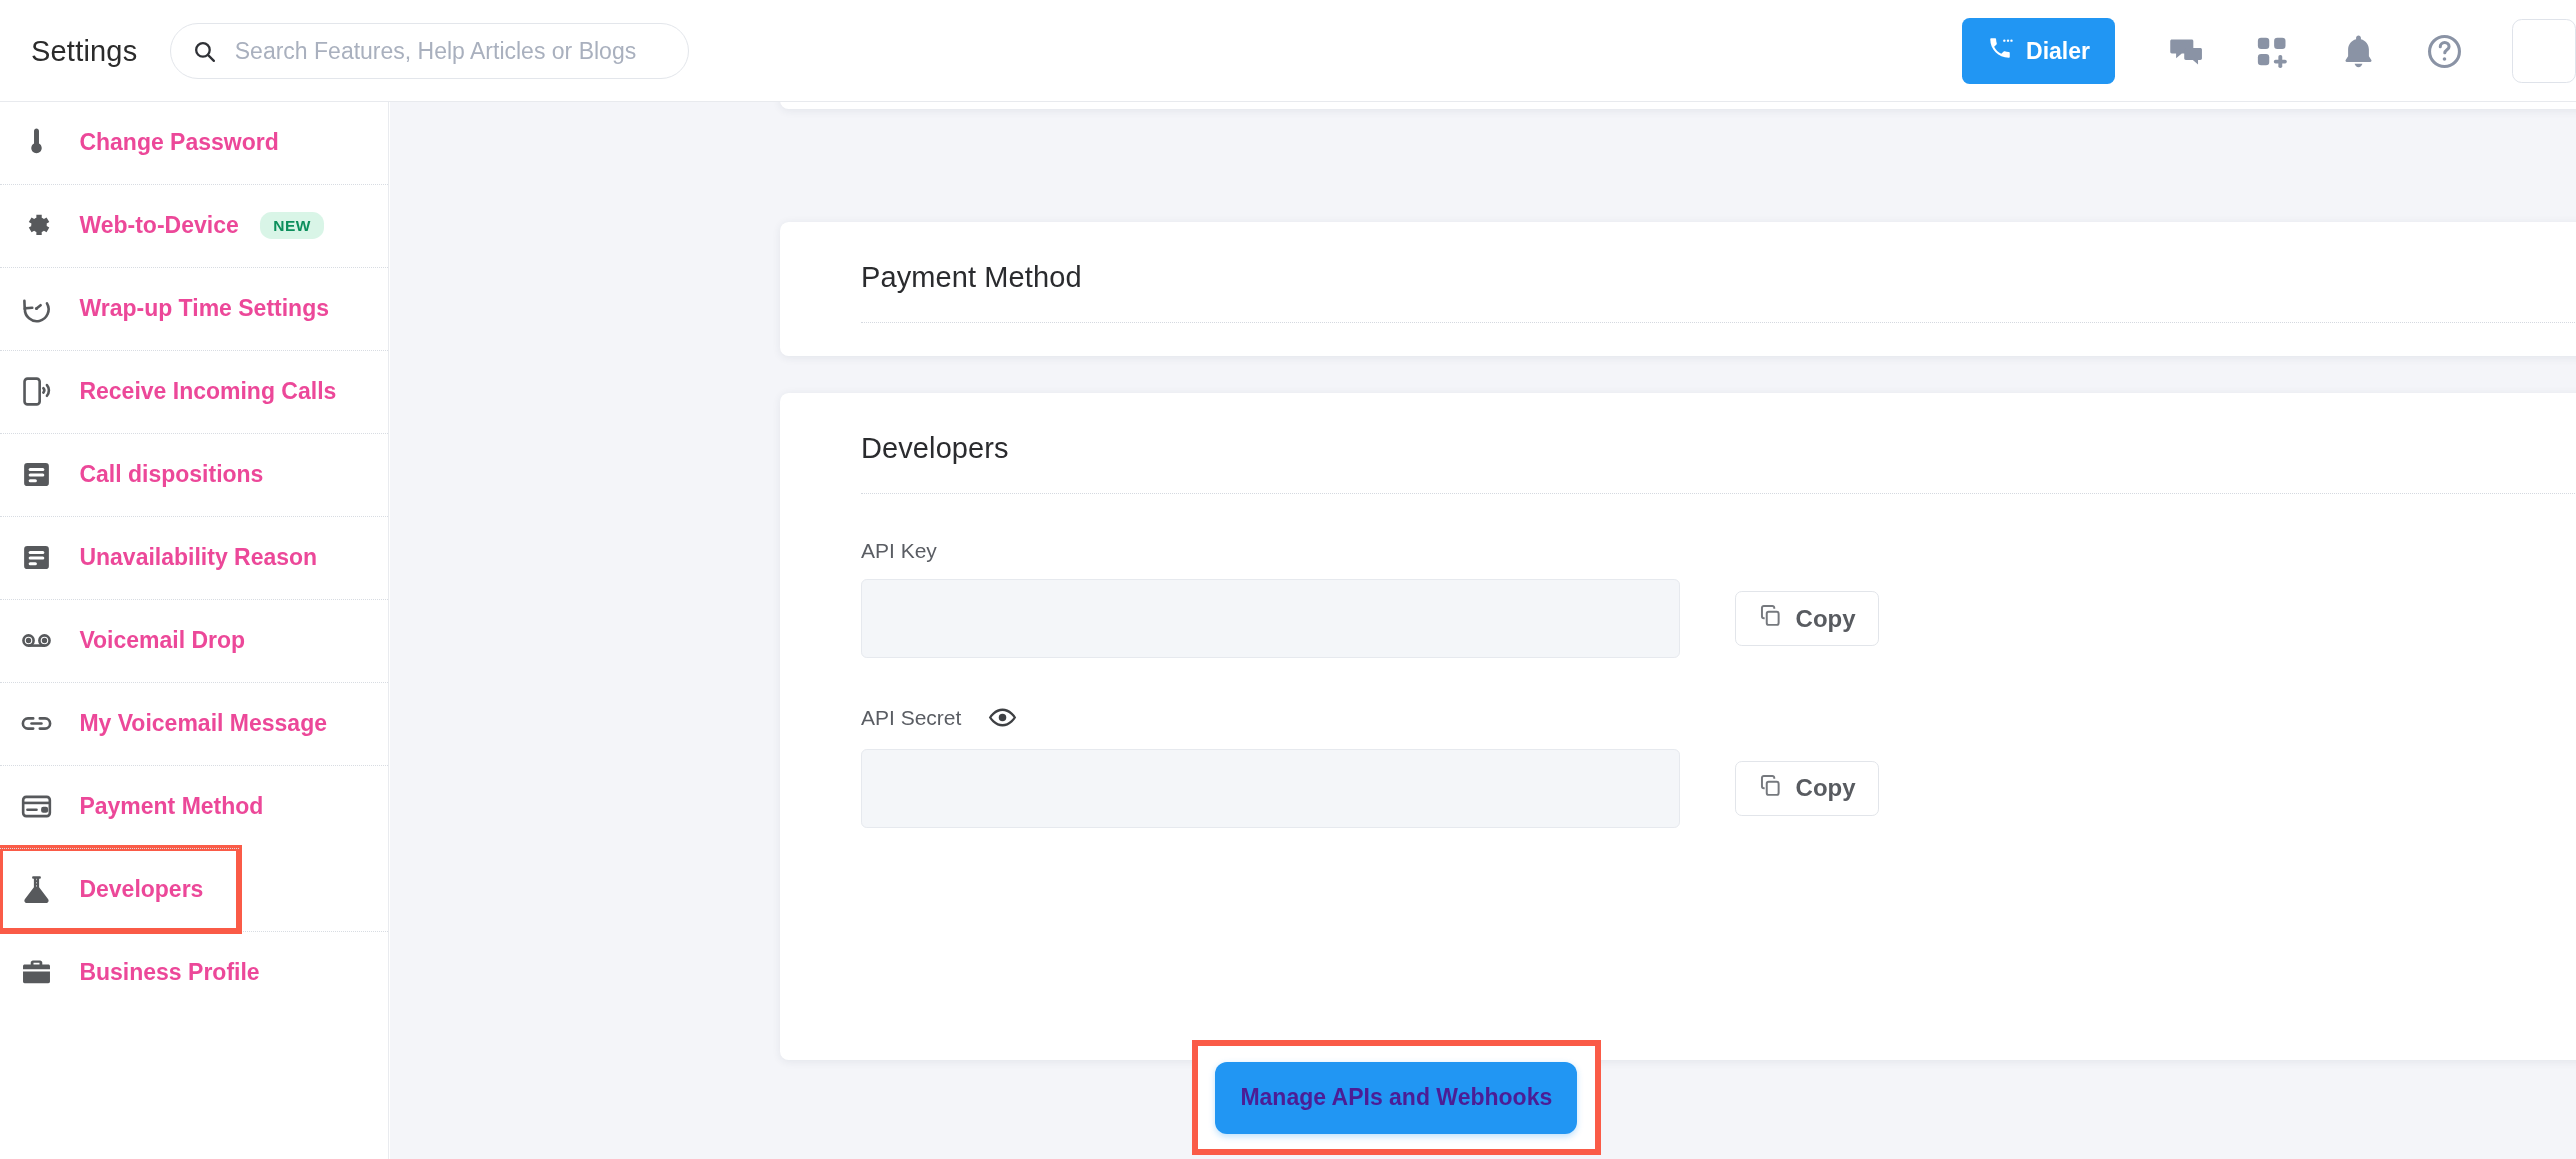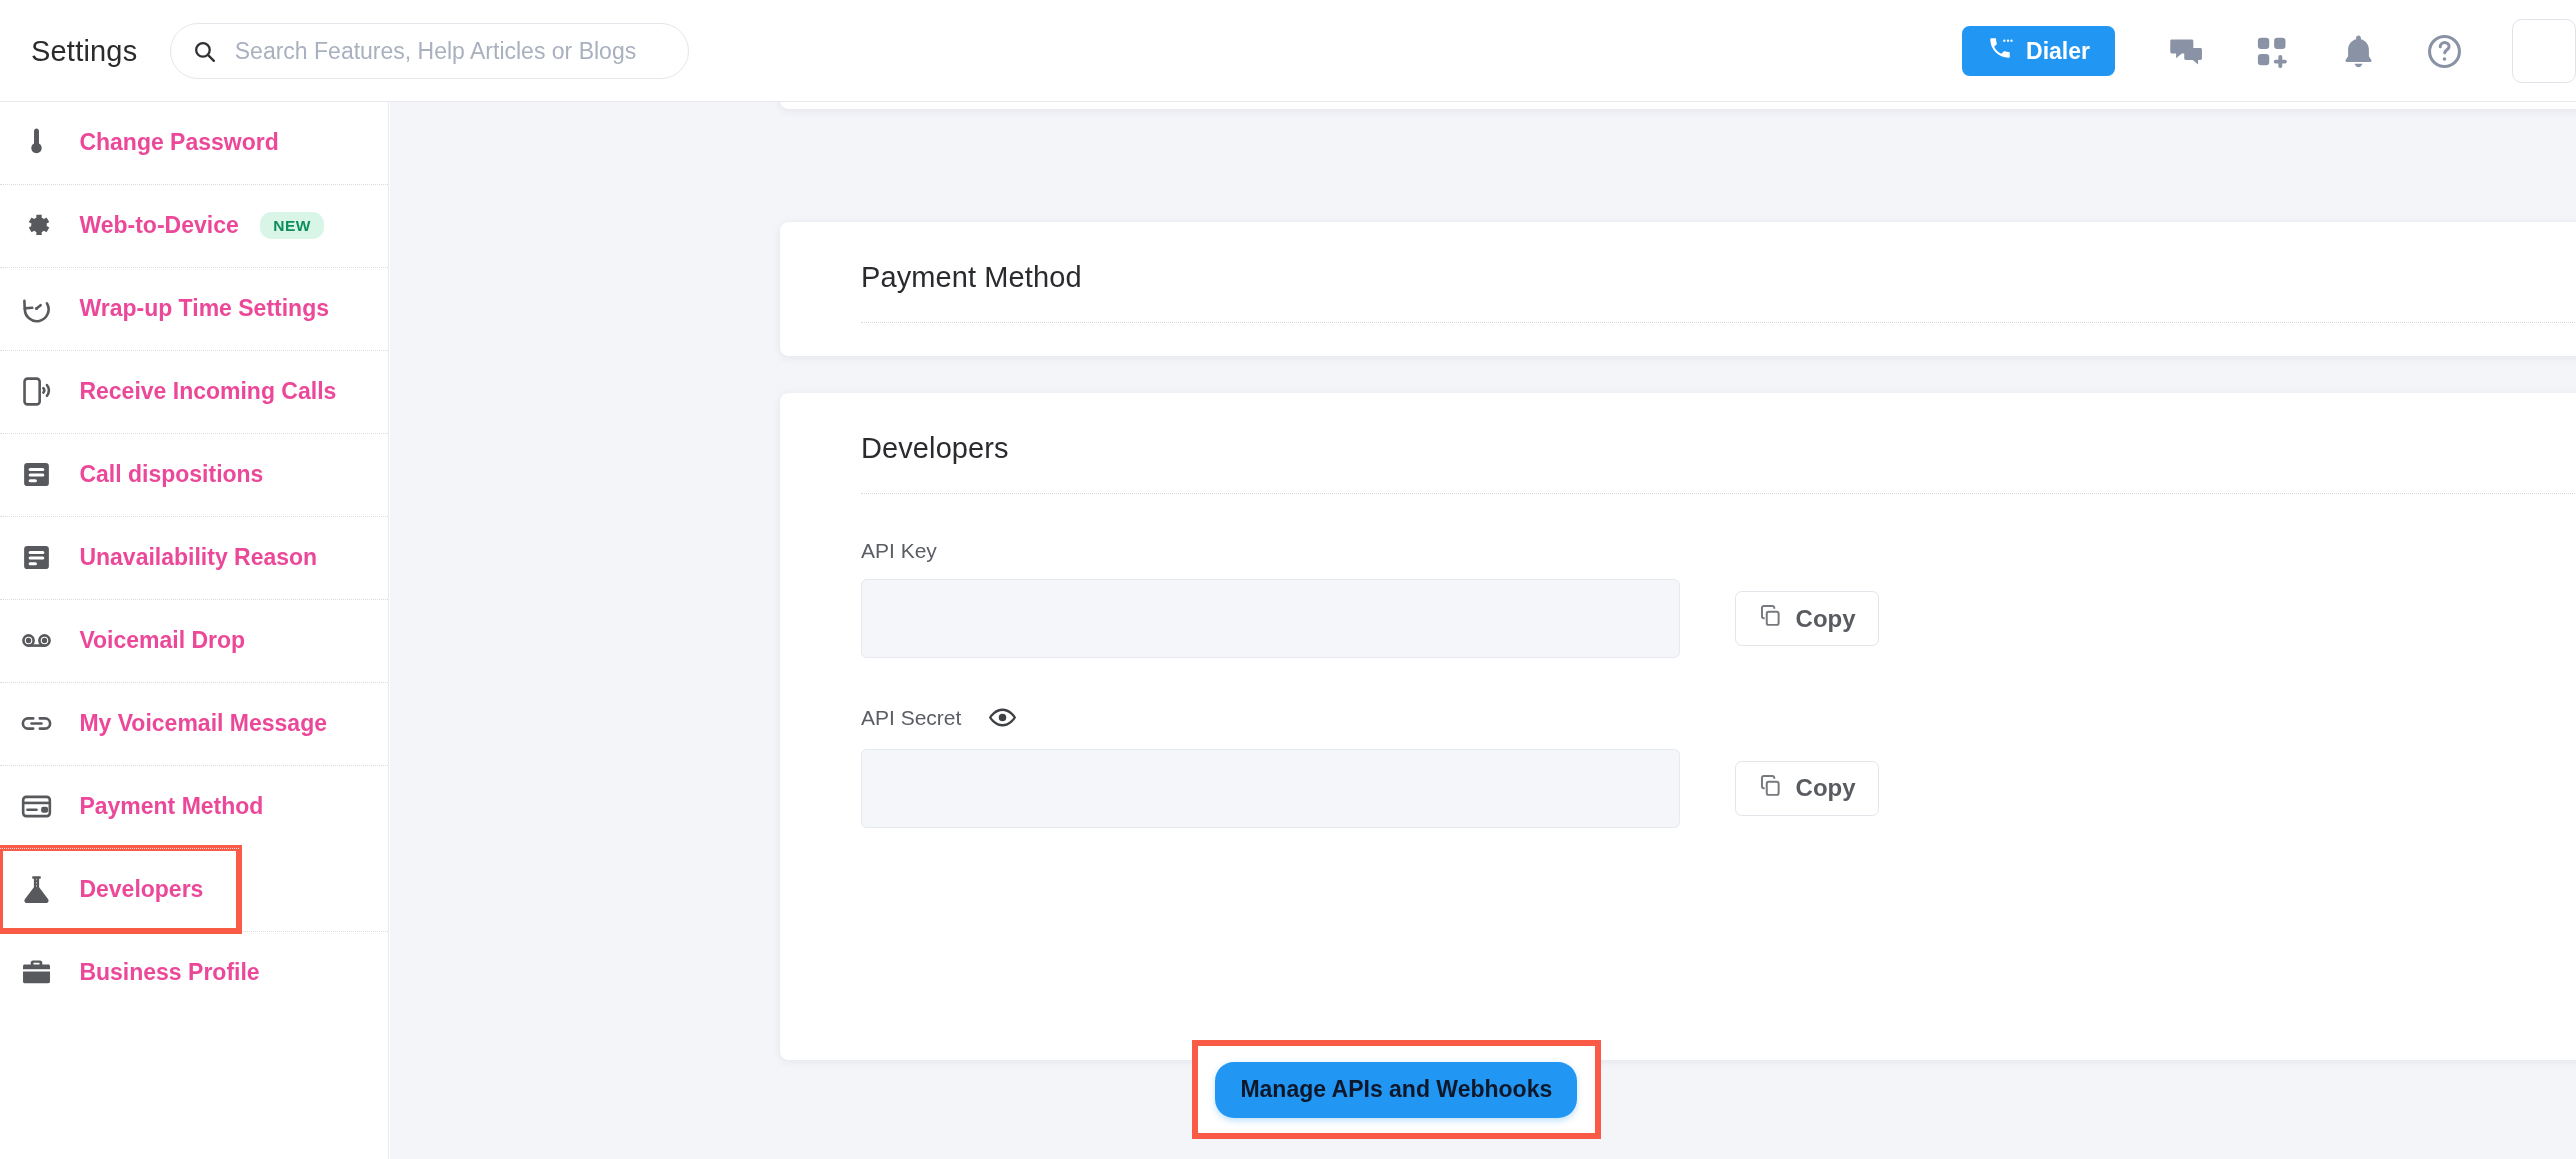--- a/index.html
+++ b/index.html
@@ -63,21 +63,21 @@
     padding-right: 0px;
   }
   .dialer-btn {
     display: flex;
     align-items: center;
     gap: 12.6px;
     background: #2196f3;
     color: #fff;
     border: 0;
     border-radius: 7.7px;
-    height: 50px;
+    height: 66px;
     padding: 0 25px;
     font-size: 23px;
     font-weight: bold;
     font-family: "Liberation Sans", sans-serif;
     cursor: pointer;
     white-space: nowrap;
   }
   .dialer-btn svg { width: 26px; height: 26px; }
   .hdr-icon {
     width: 43px; height: 43px;
@@ -249,24 +249,24 @@
     position: absolute;
     left: 808px;
     top: 945px;
     padding: 15.5px 17.4px;
     outline: 6.8px solid #fa5b47;
     background: #fff;
     z-index: 10;
   }
   .manage-btn {
     background: #2196f3;
-    color: #0f172a;
+    color: #4c1d95;
     border: 0;
-    border-radius: 19px;
-    height: 56px;
+    border-radius: 12px;
+    height: 72px;
     padding: 0 25px;
     font-size: 23px;
     font-weight: bold;
     font-family: "Liberation Sans", sans-serif;
     box-shadow: 0 2.9px 6.8px rgba(33,150,243,0.28);
     cursor: pointer;
     white-space: nowrap;
   }
 </style>
 </head>

